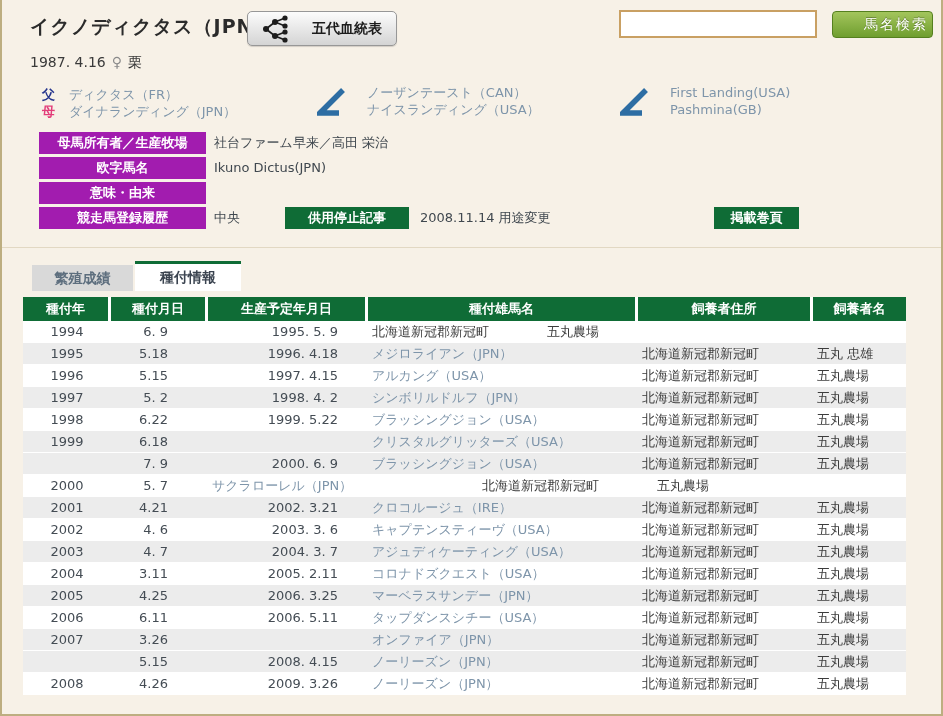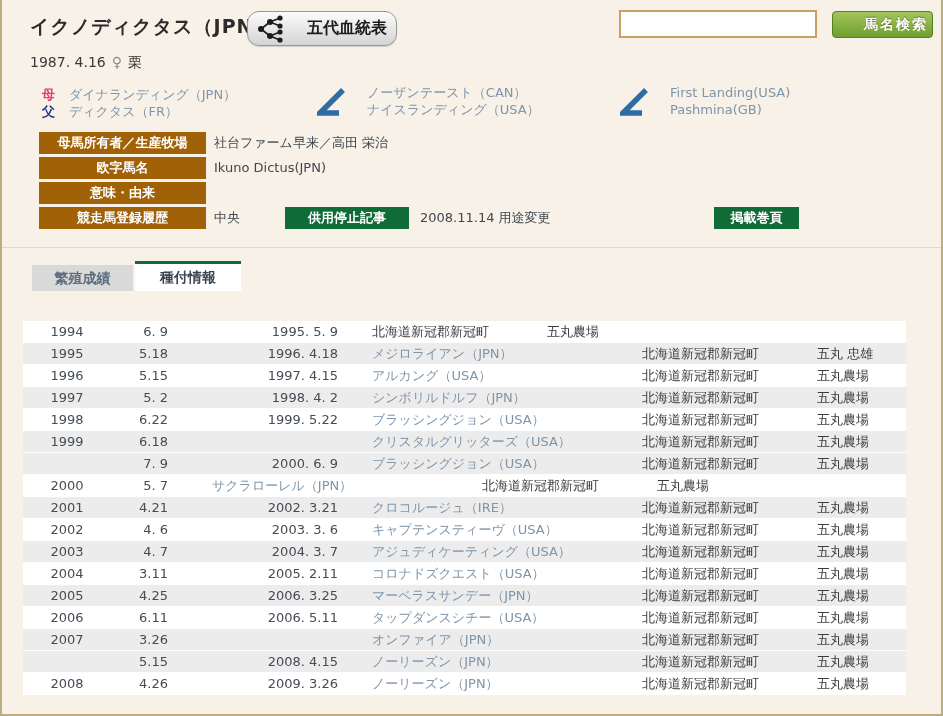--- a/index.html
+++ b/index.html
@@ -9,33 +9,33 @@
     position:relative; width:943px; height:716px;
     background:#f7f1e7;
     border-left:2px solid #bdae81; border-right:2px solid #bdae81; border-bottom:2px solid #bdae81;
     overflow:hidden;
   }
   
   .title { position:absolute; left:28px; top:14px; font-size:19px; font-weight:bold; color:#2b2b2b; letter-spacing:1px; }
   .ped-btn {
     position:absolute; left:245px; top:11px; width:150px; height:35px;
     display:flex; align-items:center; justify-content:center; gap:20px;
-    background:linear-gradient(#fcfcfc,#d4d4d4); border:1px solid #979797; border-radius:12px;
-    font-size:16px; font-weight:bold; color:#1c1c1c; cursor:pointer;
+    background:linear-gradient(#fcfcfc,#d4d4d4); border:1px solid #979797; border-radius:5px;
+    font-size:14px; font-weight:bold; color:#1c1c1c; cursor:pointer;
     box-shadow:0 1px 1px rgba(0,0,0,.15);
     font-family:"DejaVu Sans","Liberation Sans",sans-serif;
   }
   .search-input {
     position:absolute; left:617px; top:10px; width:198px; height:28px;
     border:2px solid #c9a063; background:#fff; font-size:14px; padding:0 6px;
   }
   .search-btn {
     position:absolute; left:830px; top:11px; width:101px; height:27px;
     background:linear-gradient(#a3c55c,#6f9e2f); border:1px solid #55801f; border-radius:4px;
-    color:#fff; font-size:14px; font-weight:bold; letter-spacing:2px; cursor:pointer;
+    color:#fff; font-size:14px; font-weight:normal; letter-spacing:2px; cursor:pointer;
     text-shadow:0 -1px 0 rgba(0,0,0,.35);
     font-family:"DejaVu Sans","Liberation Sans",sans-serif;
     padding-left:27px;
   }
   
   .birth-line { position:absolute; left:28px; top:54px; font-size:14px; color:#3a3a3a; white-space:pre; }
   .birth-line .sex { color:#8a8a8a; padding:0 6px; }
   .parents { position:absolute; left:40px; top:86px; font-size:13px; line-height:17px; white-space:nowrap; }
   .kin { font-weight:bold; margin-right:14px; }
   .kin.sire { color:#24348c; }
@@ -44,21 +44,21 @@
   .gen { position:absolute; display:flex; gap:22px; align-items:flex-start; }
   .gen1 { left:315px; top:84px; }
   .gen2 { left:618px; top:84px; }
   .gen .names { font-size:13px; line-height:17px; white-space:nowrap; }
   .angle-wrap { margin-top:4px; }
   
   .info-rows { position:absolute; left:0; top:132px; width:943px; }
   .irow { position:relative; height:22px; margin-bottom:3px; }
   .glabel {
     position:absolute; left:37px; width:167px; height:22px; line-height:22px;
-    background:#a16207; color:#fff; font-size:13px; font-weight:bold; text-align:center;
+    background:#a21caf; color:#fff; font-size:13px; font-weight:bold; text-align:center;
   }
   .gvalue { position:absolute; left:212px; height:22px; line-height:22px; font-size:13px; color:#40484f; white-space:pre; }
   .stop-label {
     position:absolute; left:283px; width:124px; height:22px; line-height:22px;
     background:#0f6c36; color:#fff; font-size:13px; font-weight:bold; text-align:center;
   }
   .stop-value { position:absolute; left:418px; height:22px; line-height:22px; font-size:13px; color:#40484f; }
   .pages-btn {
     position:absolute; left:712px; width:85px; height:22px; line-height:22px;
     background:#0f6c36; color:#fff; font-size:13px; font-weight:bold; cursor:pointer;
@@ -114,22 +114,22 @@
     </span>
     <span>五代血統表</span>
   </button>
 
   <input class="search-input" type="text" value="" style="">
   <button class="search-btn">馬名検索</button>
 
   <div class="birth-line"><span>1987. 4.16</span><span class="sex">♀</span><span>栗</span></div>
 
   <div class="parents">
+    <div><span class="kin sire">父</span><a class="hlink">ディクタス（FR）</a></div>
     <div><span class="kin dam">母</span><a class="hlink">ダイナランディング（JPN）</a></div>
-    <div><span class="kin sire">父</span><a class="hlink">ディクタス（FR）</a></div>
   </div>
 
   <div class="gen gen1">
     <span class="angle-wrap">
       <svg width="28" height="28" viewBox="0 0 28 28">
           <path d="M26 2 L3 25 L22 25" fill="none" stroke="#2d6da3" stroke-width="5.5"></path>
         </svg>
     </span>
     <div class="names">
       <a class="hlink">ノーザンテースト（CAN）</a><br>
@@ -169,20 +169,28 @@
       <span class="stop-value">2008.11.14 用途変更</span>
       <button class="pages-btn">掲載巻頁</button>
     </div>
   </div>
 
   <div class="sep"></div>
 
   <div class="tab tab-inactive">繁殖成績</div>
   <div class="tab tab-active">種付情報</div>
 
+  <div class="thead">
+    <div class="hc c1">種付年</div>
+    <div class="hc c2">種付月日</div>
+    <div class="hc c3">生産予定年月日</div>
+    <div class="hc c4">種付雄馬名</div>
+    <div class="hc c5">飼養者住所</div>
+    <div class="hc c6">飼養者名</div>
+  </div>
 
   <div class="tbody">
   <div class="trow w">
     <div class="cell c1">1994</div>
     <div class="cell c2">6. 9</div>
     <div class="cell c3">1995. 5. 9</div>
     <div class="cell c5">北海道新冠郡新冠町</div>
     <div class="cell c6">五丸農場</div>
   </div>
 

